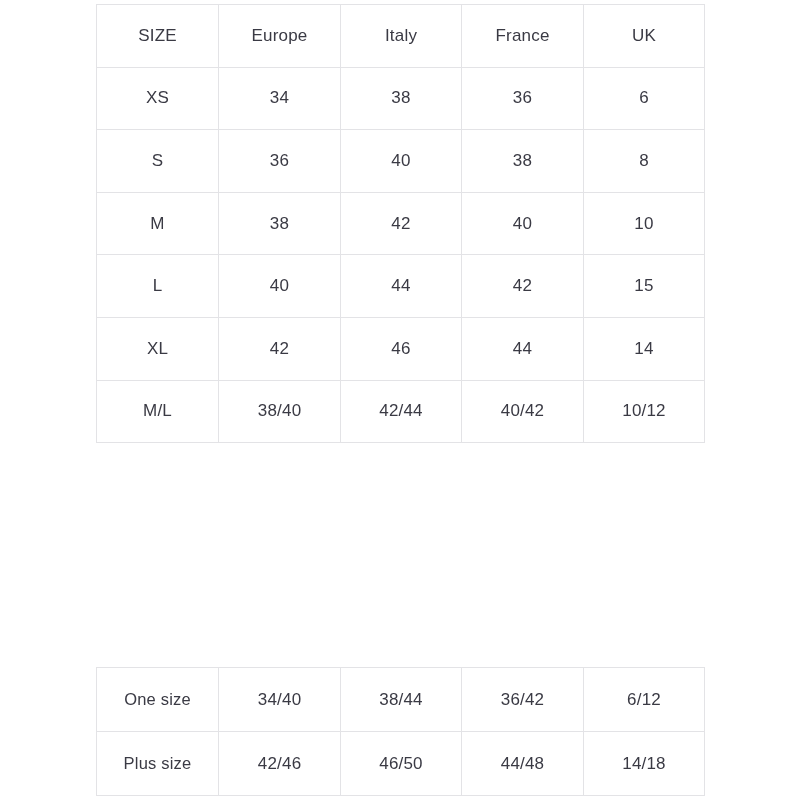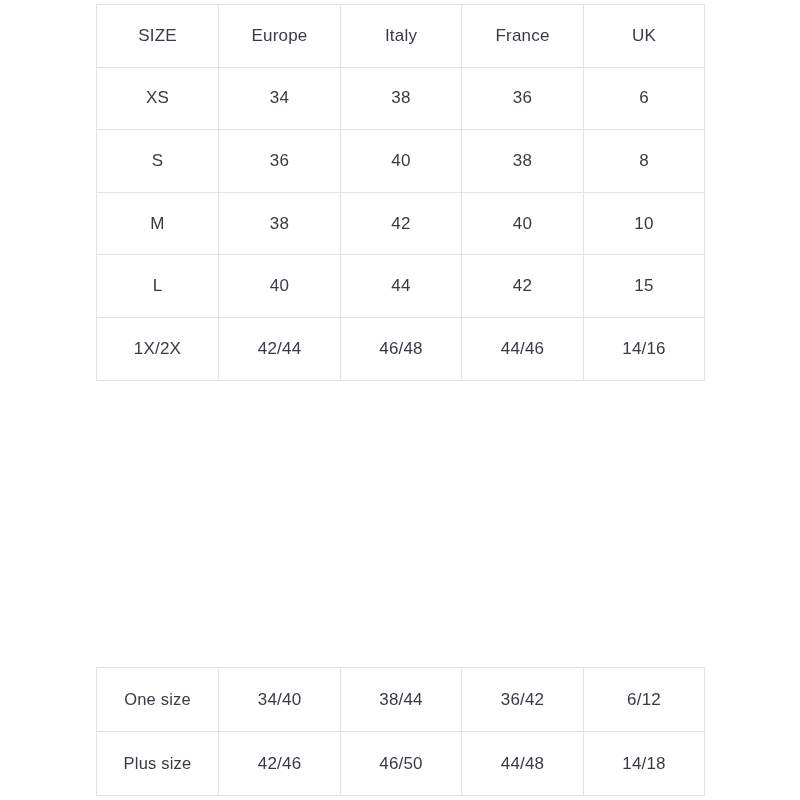--- a/index.html
+++ b/index.html
@@ -115,25 +115,32 @@
           <td>10</td>
         </tr>
         <tr>
           <td class="row-label">L</td>
           <td>40</td>
           <td>44</td>
           <td>42</td>
           <td>15</td>
         </tr>
         <tr>
-          <td class="row-label">1X/2X</td>
+          <td class="row-label">XL</td>
+          <td>42</td>
+          <td>46</td>
+          <td>44</td>
+          <td>14</td>
+        </tr>
+        <tr>
+          <td class="row-label">M/L</td>
+          <td>38/40</td>
           <td>42/44</td>
-          <td>46/48</td>
-          <td>44/46</td>
-          <td>14/16</td>
+          <td>40/42</td>
+          <td>10/12</td>
         </tr>
       </tbody>
     </table>
   </div>
 
   <div class="table-wrap secondary">
     <table class="size-table">
       <colgroup>
         <col class="c0">
           <col class="c1">

